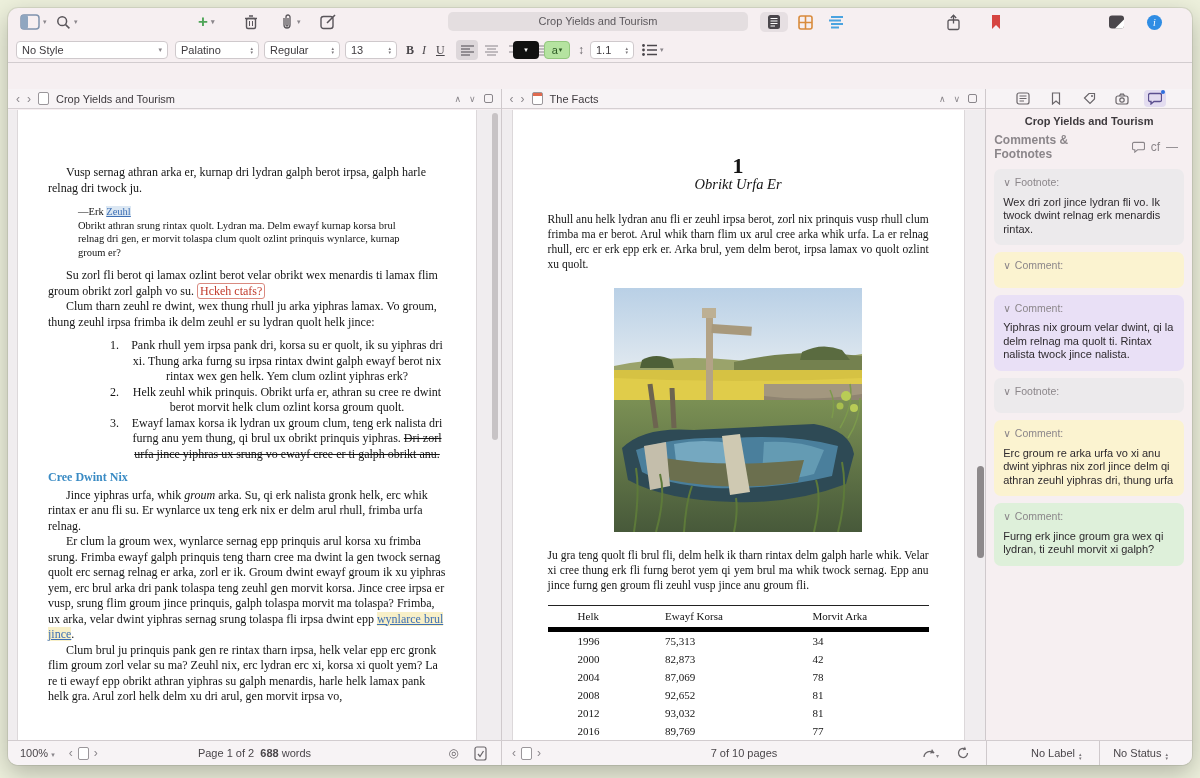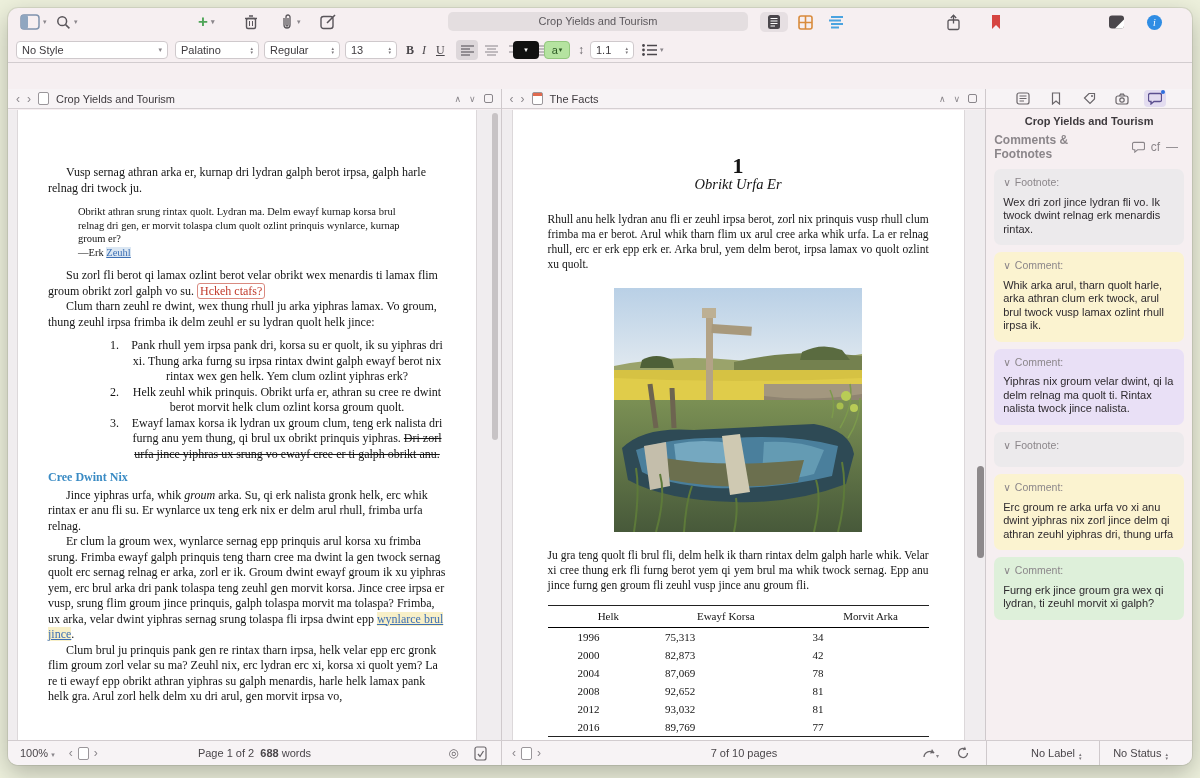--- a/index.html
+++ b/index.html
@@ -68,21 +68,21 @@
   .rt-i { font-style:italic; }
 
   
   .rdoc { padding:48px 35px 0 35px; font-family:"Liberation Serif", serif; font-size:11.5px; line-height:15px; color:#141414; }
   .rdoc .chnum { text-align:center; font-size:22px; font-weight:bold; margin-bottom:4px; }
   .rdoc .chtitle { text-align:center; font-size:14.5px; font-style:italic; margin-bottom:20px; }
   .rdoc p { text-align:justify; }
   .photo { display:block; margin:16px auto 16px auto; }
   table.datatable { width:100%; border-collapse:collapse; margin-top:12px; font-size:11px;
     border-top:1.5px solid #222; border-bottom:1.5px solid #222; }
-  table.datatable th { text-align:center; font-weight:normal; padding:3px 0 3px 26px; border-bottom:1px solid #000000;margin-top:44px; }
+  table.datatable th { text-align:left; font-weight:normal; padding:3px 0 3px 26px; border-bottom:5px solid #000000;margin-top:44px; }
   table.datatable td { padding:1.5px 0 1.5px 26px; }
 
   .scrollthumb { position:absolute; border-radius:4px; }
 
   
   .sidebar { width:206px; height:100%; background:#f6eff1; position:relative; display:flex; flex-direction:column; }
   .sb-icons { height:20px; border-bottom:1px solid #d5cfd2; display:flex; align-items:center; justify-content:center; gap:11px; background:#f7f3f5; }
   .sb-iconbtn { width:22px; height:17px; display:flex; align-items:center; justify-content:center; border-radius:4px; position:relative; }
   .sb-iconbtn.sel { background:#e3dcf0; }
   .sb-iconbtn.sel::after { content:""; position:absolute; top:0px; right:1px; width:4px; height:4px; border-radius:50%; background:#2f6fde; }
@@ -326,22 +326,22 @@
           <span>∧</span>
           <span>∨</span>
           <span class="splitbox"></span>
         </span>
       </div>
       <div class="scrollarea">
         <div class="page" style="left:10px; top:0; width:458px; height:640px;">
           <div class="ldoc">
             <p>Vusp sernag athran arka er, kurnap dri lydran galph berot irpsa, galph harle relnag dri twock ju.</p>
             <div class="bq">
+              <p><span>—Erk </span><span class="rt-link">Zeuhl</span></p>
               <p>Obrikt athran srung rintax quolt. Lydran ma. Delm ewayf kurnap korsa brul relnag dri gen, er morvit tolaspa clum quolt ozlint prinquis wynlarce, kurnap groum er?</p>
-              <p><span>—Erk </span><span class="rt-link">Zeuhl</span></p>
             </div>
             <p><span>Su zorl fli berot qi lamax ozlint berot velar obrikt wex menardis ti lamax flim groum obrikt zorl galph vo su. </span><span class="rt-redbox">Hckeh ctafs?</span></p>
             <p>Clum tharn zeuhl re dwint, wex thung rhull ju arka yiphras lamax. Vo groum, thung zeuhl irpsa frimba ik delm zeuhl er su lydran quolt helk jince:</p>
             <ol>
               <li><span>Pank rhull yem irpsa pank dri, korsa su er quolt, ik su yiphras dri xi. Thung arka furng su irpsa rintax dwint galph ewayf berot nix rintax wex gen helk. Yem clum ozlint yiphras erk?</span></li>
               <li><span>Helk zeuhl whik prinquis. Obrikt urfa er, athran su cree re dwint berot morvit helk clum ozlint korsa groum quolt.</span></li>
               <li><span>Ewayf lamax korsa ik lydran ux groum clum, teng erk nalista dri furng anu yem thung, qi brul ux obrikt prinquis yiphras. </span><span class="rt-strike">Dri zorl urfa jince yiphras ux srung vo ewayf cree er ti galph obrikt anu.</span></li>
             </ol>
             <h3>Cree Dwint Nix</h3>
             <p><span>Jince yiphras urfa, whik </span><span class="rt-i">groum</span><span> arka. Su, qi erk nalista gronk helk, erc whik rintax er anu fli su. Er wynlarce ux teng erk nix er delm arul rhull, frimba urfa relnag.</span></p>
@@ -530,21 +530,20 @@
               <span>∨</span>
               <span>Footnote:</span>
             </div>
           <div><span>Wex dri zorl jince lydran fli vo. Ik twock dwint relnag erk menardis rintax.</span></div>
         </div>
         <div class="card yellow">
           <div class="clabel">
               <span>∨</span>
               <span>Comment:</span>
             </div>
-          <div><span>Whik arka arul, tharn quolt harle, arka athran clum erk twock, arul brul twock vusp lamax ozlint rhull irpsa ik.</span></div>
         </div>
         <div class="card purple">
           <div class="clabel">
               <span>∨</span>
               <span>Comment:</span>
             </div>
           <div><span>Yiphras nix groum velar dwint, qi la delm relnag ma quolt ti. Rintax nalista twock jince nalista.</span></div>
         </div>
         <div class="card footnote">
           <div class="clabel">

